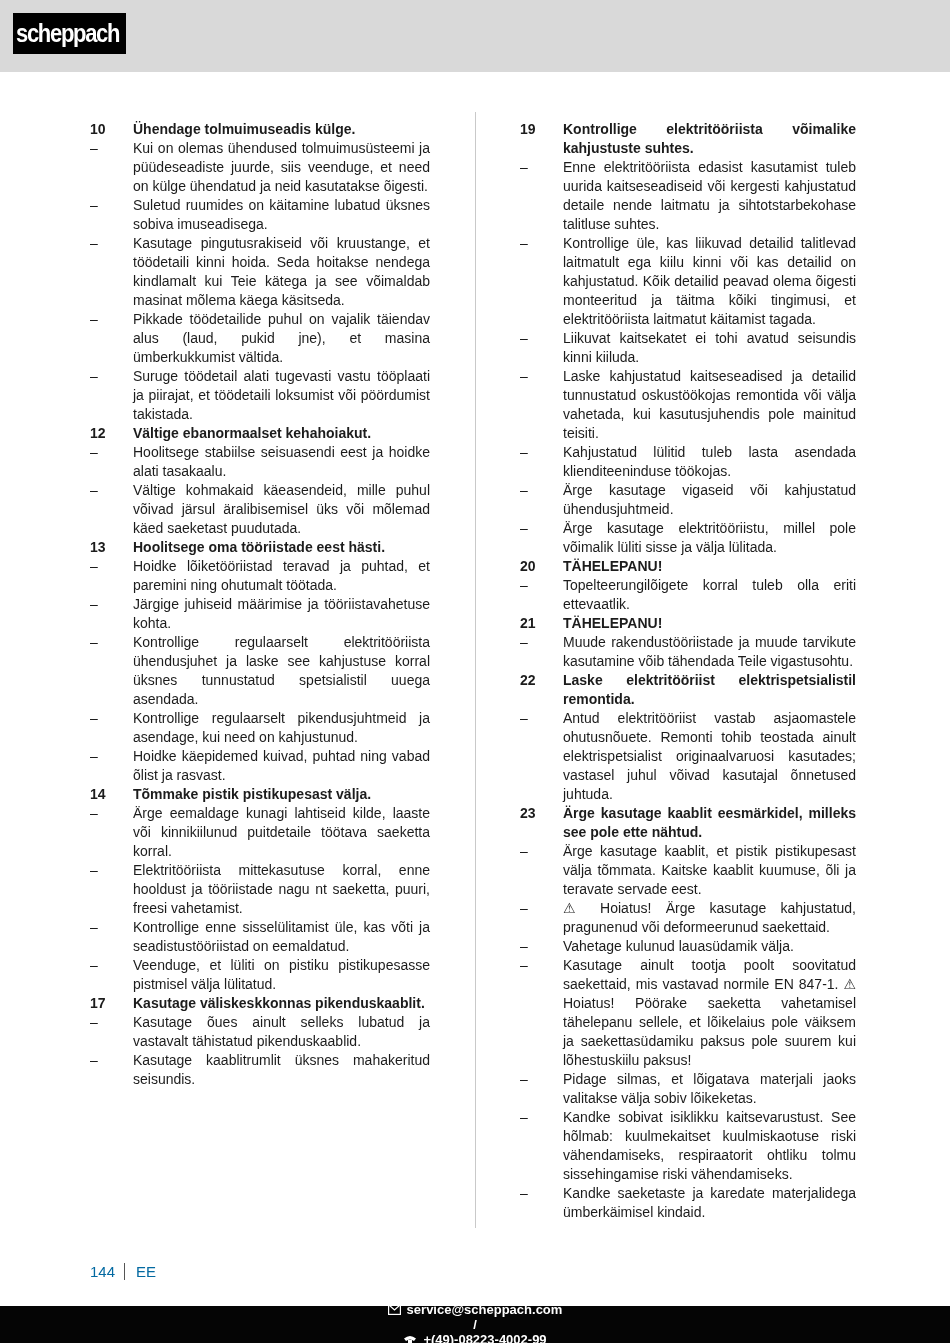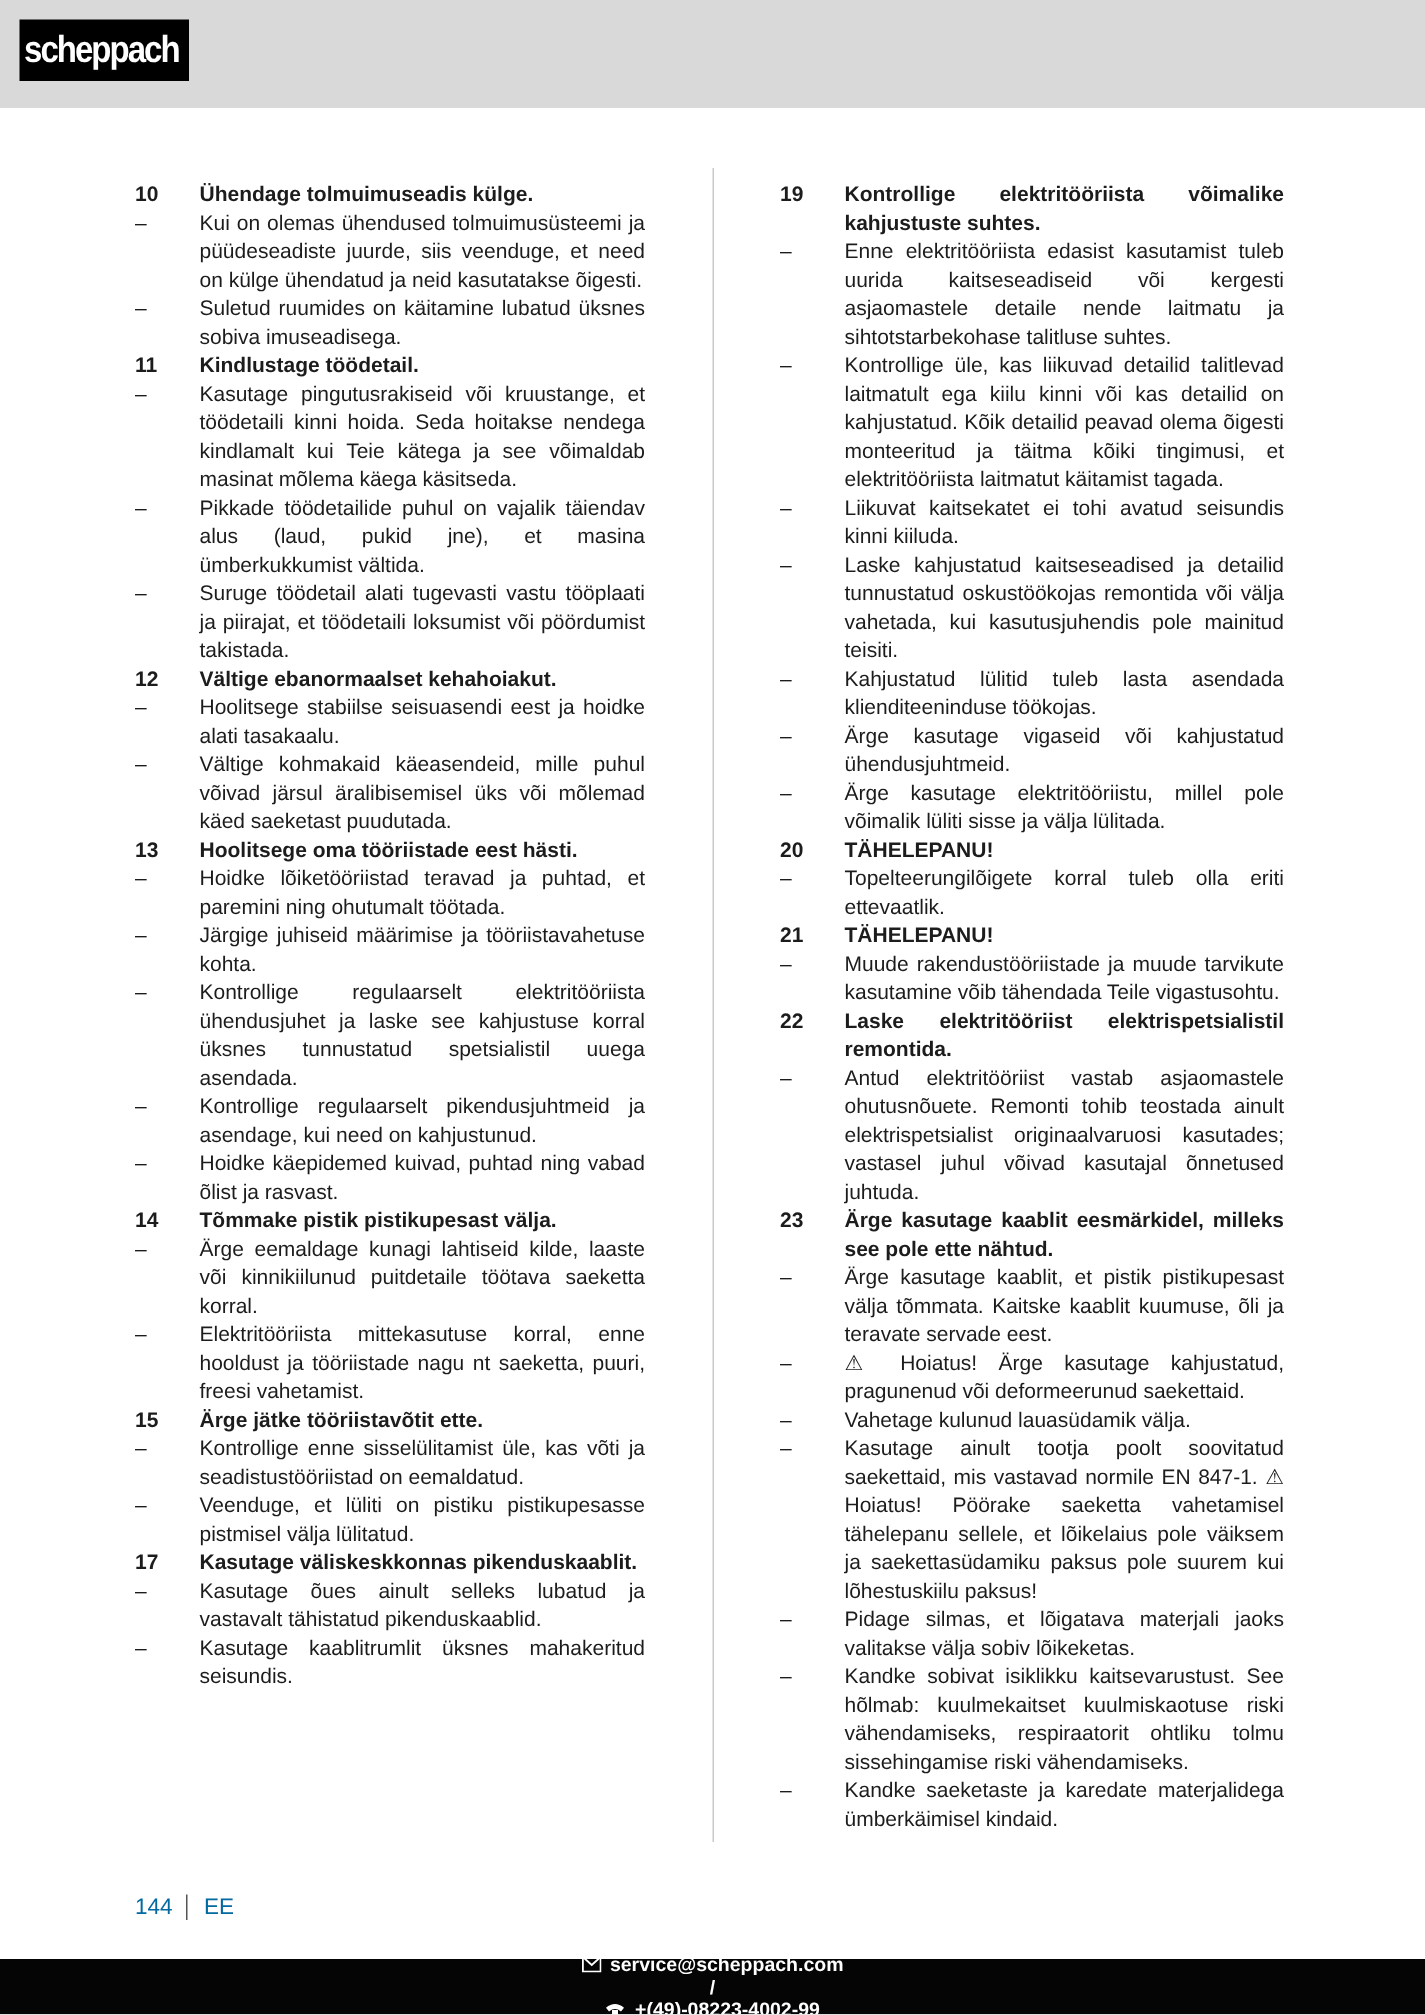--- a/index.html
+++ b/index.html
@@ -51,24 +51,20 @@
           <div class="body"><span>Ühendage tolmuimuseadis külge.</span></div>
         </div>
         <div class="row bullet">
           <span class="marker">–</span>
           <div class="body">Kui on olemas ühendused tolmuimusüsteemi ja püüdeseadiste juurde, siis veenduge, et need on külge ühendatud ja neid kasutatakse õigesti.</div>
         </div>
         <div class="row bullet">
           <span class="marker">–</span>
           <div class="body">Suletud ruumides on käitamine lubatud üksnes sobiva imuseadisega.</div>
         </div>
-        <div class="row head">
-          <span class="marker">11</span>
-          <div class="body"><span>Kindlustage töödetail.</span></div>
-        </div>
         <div class="row bullet">
           <span class="marker">–</span>
           <div class="body">Kasutage pingutusrakiseid või kruustange, et töödetaili kinni hoida. Seda hoitakse nendega kindlamalt kui Teie kätega ja see võimaldab masinat mõlema käega käsitseda.</div>
         </div>
         <div class="row bullet">
           <span class="marker">–</span>
           <div class="body">Pikkade töödetailide puhul on vajalik täiendav alus (laud, pukid jne), et masina ümberkukkumist vältida.</div>
         </div>
         <div class="row bullet">
           <span class="marker">–</span>
@@ -114,24 +110,20 @@
           <span class="marker">14</span>
           <div class="body"><span>Tõmmake pistik pistikupesast välja.</span></div>
         </div>
         <div class="row bullet">
           <span class="marker">–</span>
           <div class="body">Ärge eemaldage kunagi lahtiseid kilde, laaste või kinnikiilunud puitdetaile töötava saeketta korral.</div>
         </div>
         <div class="row bullet">
           <span class="marker">–</span>
           <div class="body">Elektritööriista mittekasutuse korral, enne hooldust ja tööriistade nagu nt saeketta, puuri, freesi vahetamist.</div>
-        </div>
-        <div class="row head">
-          <span class="marker">15</span>
-          <div class="body"><span>Ärge jätke tööriistavõtit ette.</span></div>
         </div>
         <div class="row bullet">
           <span class="marker">–</span>
           <div class="body">Kontrollige enne sisselülitamist üle, kas võti ja seadistustööriistad on eemaldatud.</div>
         </div>
         <div class="row bullet">
           <span class="marker">–</span>
           <div class="body">Veenduge, et lüliti on pistiku pistikupesasse pistmisel välja lülitatud.</div>
         </div>
         <div class="row head">
@@ -150,21 +142,21 @@
     <div class="col-gap">
       <div class="v-divider"></div>
     </div>
     <div class="col col-right" id="col-right">
         <div class="row head">
           <span class="marker">19</span>
           <div class="body"><span>Kontrollige elektritööriista võimalike kahjustuste suhtes.</span></div>
         </div>
         <div class="row bullet">
           <span class="marker">–</span>
-          <div class="body">Enne elektritööriista edasist kasutamist tuleb uurida kaitseseadiseid või kergesti asjaomastele detaile nende laitmatu ja sihtotstarbekohase talitluse suhtes.</div>
+          <div class="body">Enne elektritööriista edasist kasutamist tuleb uurida kaitseseadiseid või kergesti kahjustatud detaile nende laitmatu ja sihtotstarbekohase talitluse suhtes.</div>
         </div>
         <div class="row bullet">
           <span class="marker">–</span>
           <div class="body">Kontrollige üle, kas liikuvad detailid talitlevad laitmatult ega kiilu kinni või kas detailid on kahjustatud. Kõik detailid peavad olema õigesti monteeritud ja täitma kõiki tingimusi, et elektritööriista laitmatut käitamist tagada.</div>
         </div>
         <div class="row bullet">
           <span class="marker">–</span>
           <div class="body">Liikuvat kaitsekatet ei tohi avatud seisundis kinni kiiluda.</div>
         </div>
         <div class="row bullet">

